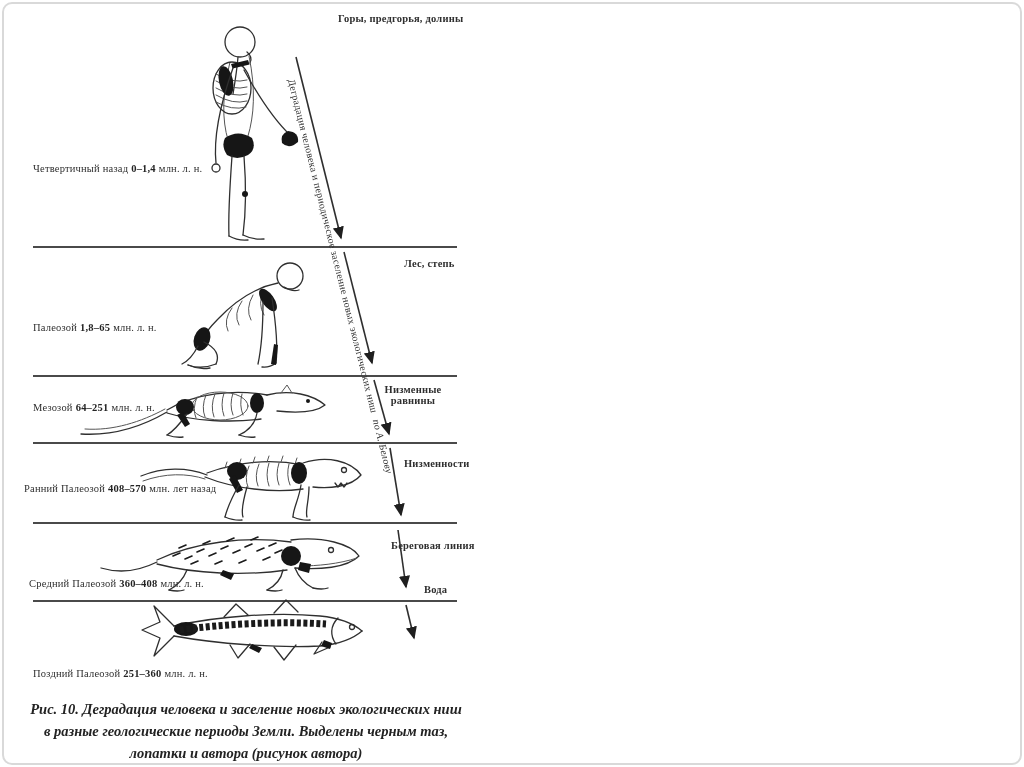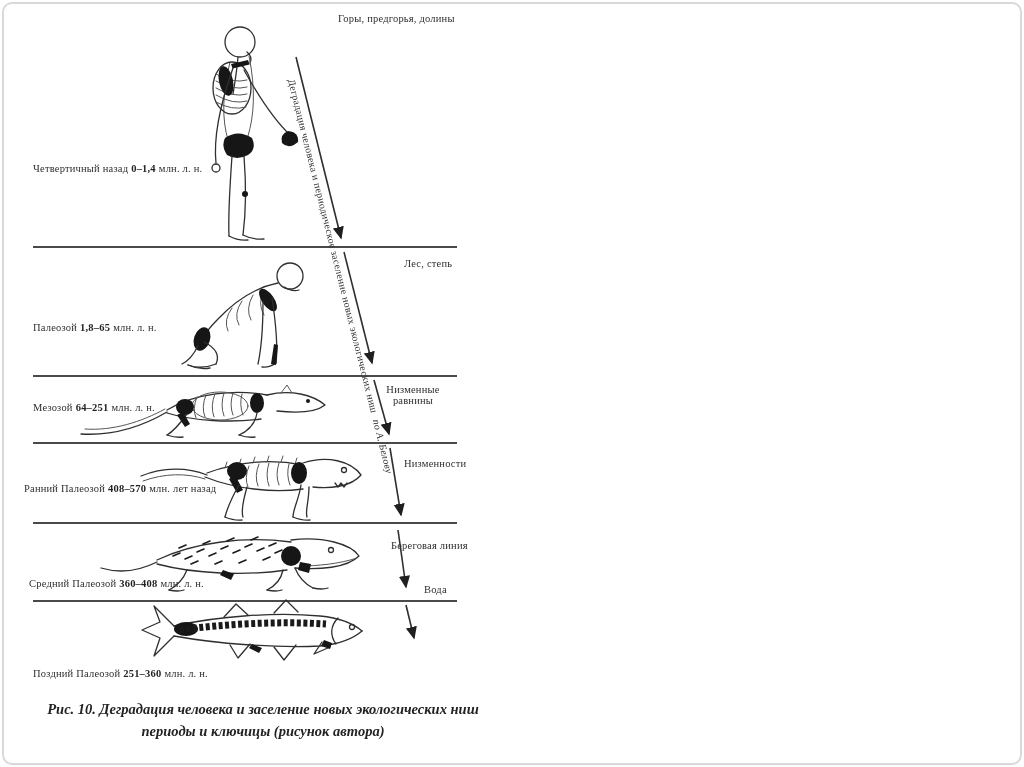--- a/index.html
+++ b/index.html
@@ -24,20 +24,21 @@
     color:#2f2f2f;
     letter-spacing:.2px;
   }
   .plabel span, .plabel b{margin-right:3px;}
   .plabel b{font-weight:bold;color:#242424;}
   .hlabel{
     position:absolute;
     font-size:10.5px;
     color:#2f2f2f;
     letter-spacing:.2px;
+    font-weight:bold;
   }
   .divider{
     position:absolute;
     left:33px;width:424px;height:2px;
     background:#4a4a4a;
   }
   .skel{position:absolute;}
   .st{fill:none;stroke:#2f2f2f;stroke-width:1.3;stroke-linecap:round;stroke-linejoin:round;}
   .stl{fill:none;stroke:#555555;stroke-width:1;stroke-linecap:round;}
   .blk{fill:#161616;stroke:none;}
@@ -46,21 +47,20 @@
   .diag{font-family:"Liberation Serif", serif;font-size:10px;fill:#2f2f2f;letter-spacing:.3px;}
   .caption{
     position:absolute;
     left:0px;top:699px;width:492px;
     text-align:center;
     font-size:14.5px;
     font-weight:bold;
     font-style:italic;
     line-height:1.5;
     color:#232323;
-    padding-left:17px;
   }
 </style>
 </head>
 <body>
 
 <div id="stage">
   <div class="frame"></div>
 
   <div class="plabel" style="left:33px;top:163px">
     <span>Четвертичный назад</span><b>0–1,4</b><span>млн. л. н.</span>
@@ -241,15 +241,16 @@
       <line x1="406" y1="605" x2="414" y2="638" marker-end="url(#ah)"></line>
     </g>
     <text class="diag" transform="translate(288,80) rotate(76)">
       <tspan>Деградация человека и периодическое заселение новых экологических ниш</tspan>
       <tspan dx="4" font-style="italic">по А. Белову</tspan>
     </text>
   </svg>
 
   <div class="caption">
     <div>Рис. 10. Деградация человека и заселение новых экологических ниш</div>
-    <div>периоды и ключицы (рисунок автора)</div>
+    <div>в разные геологические периоды Земли. Выделены черным таз,</div>
+    <div>лопатки и автора (рисунок автора)</div>
   </div>
 </div>
 
 </body></html>

